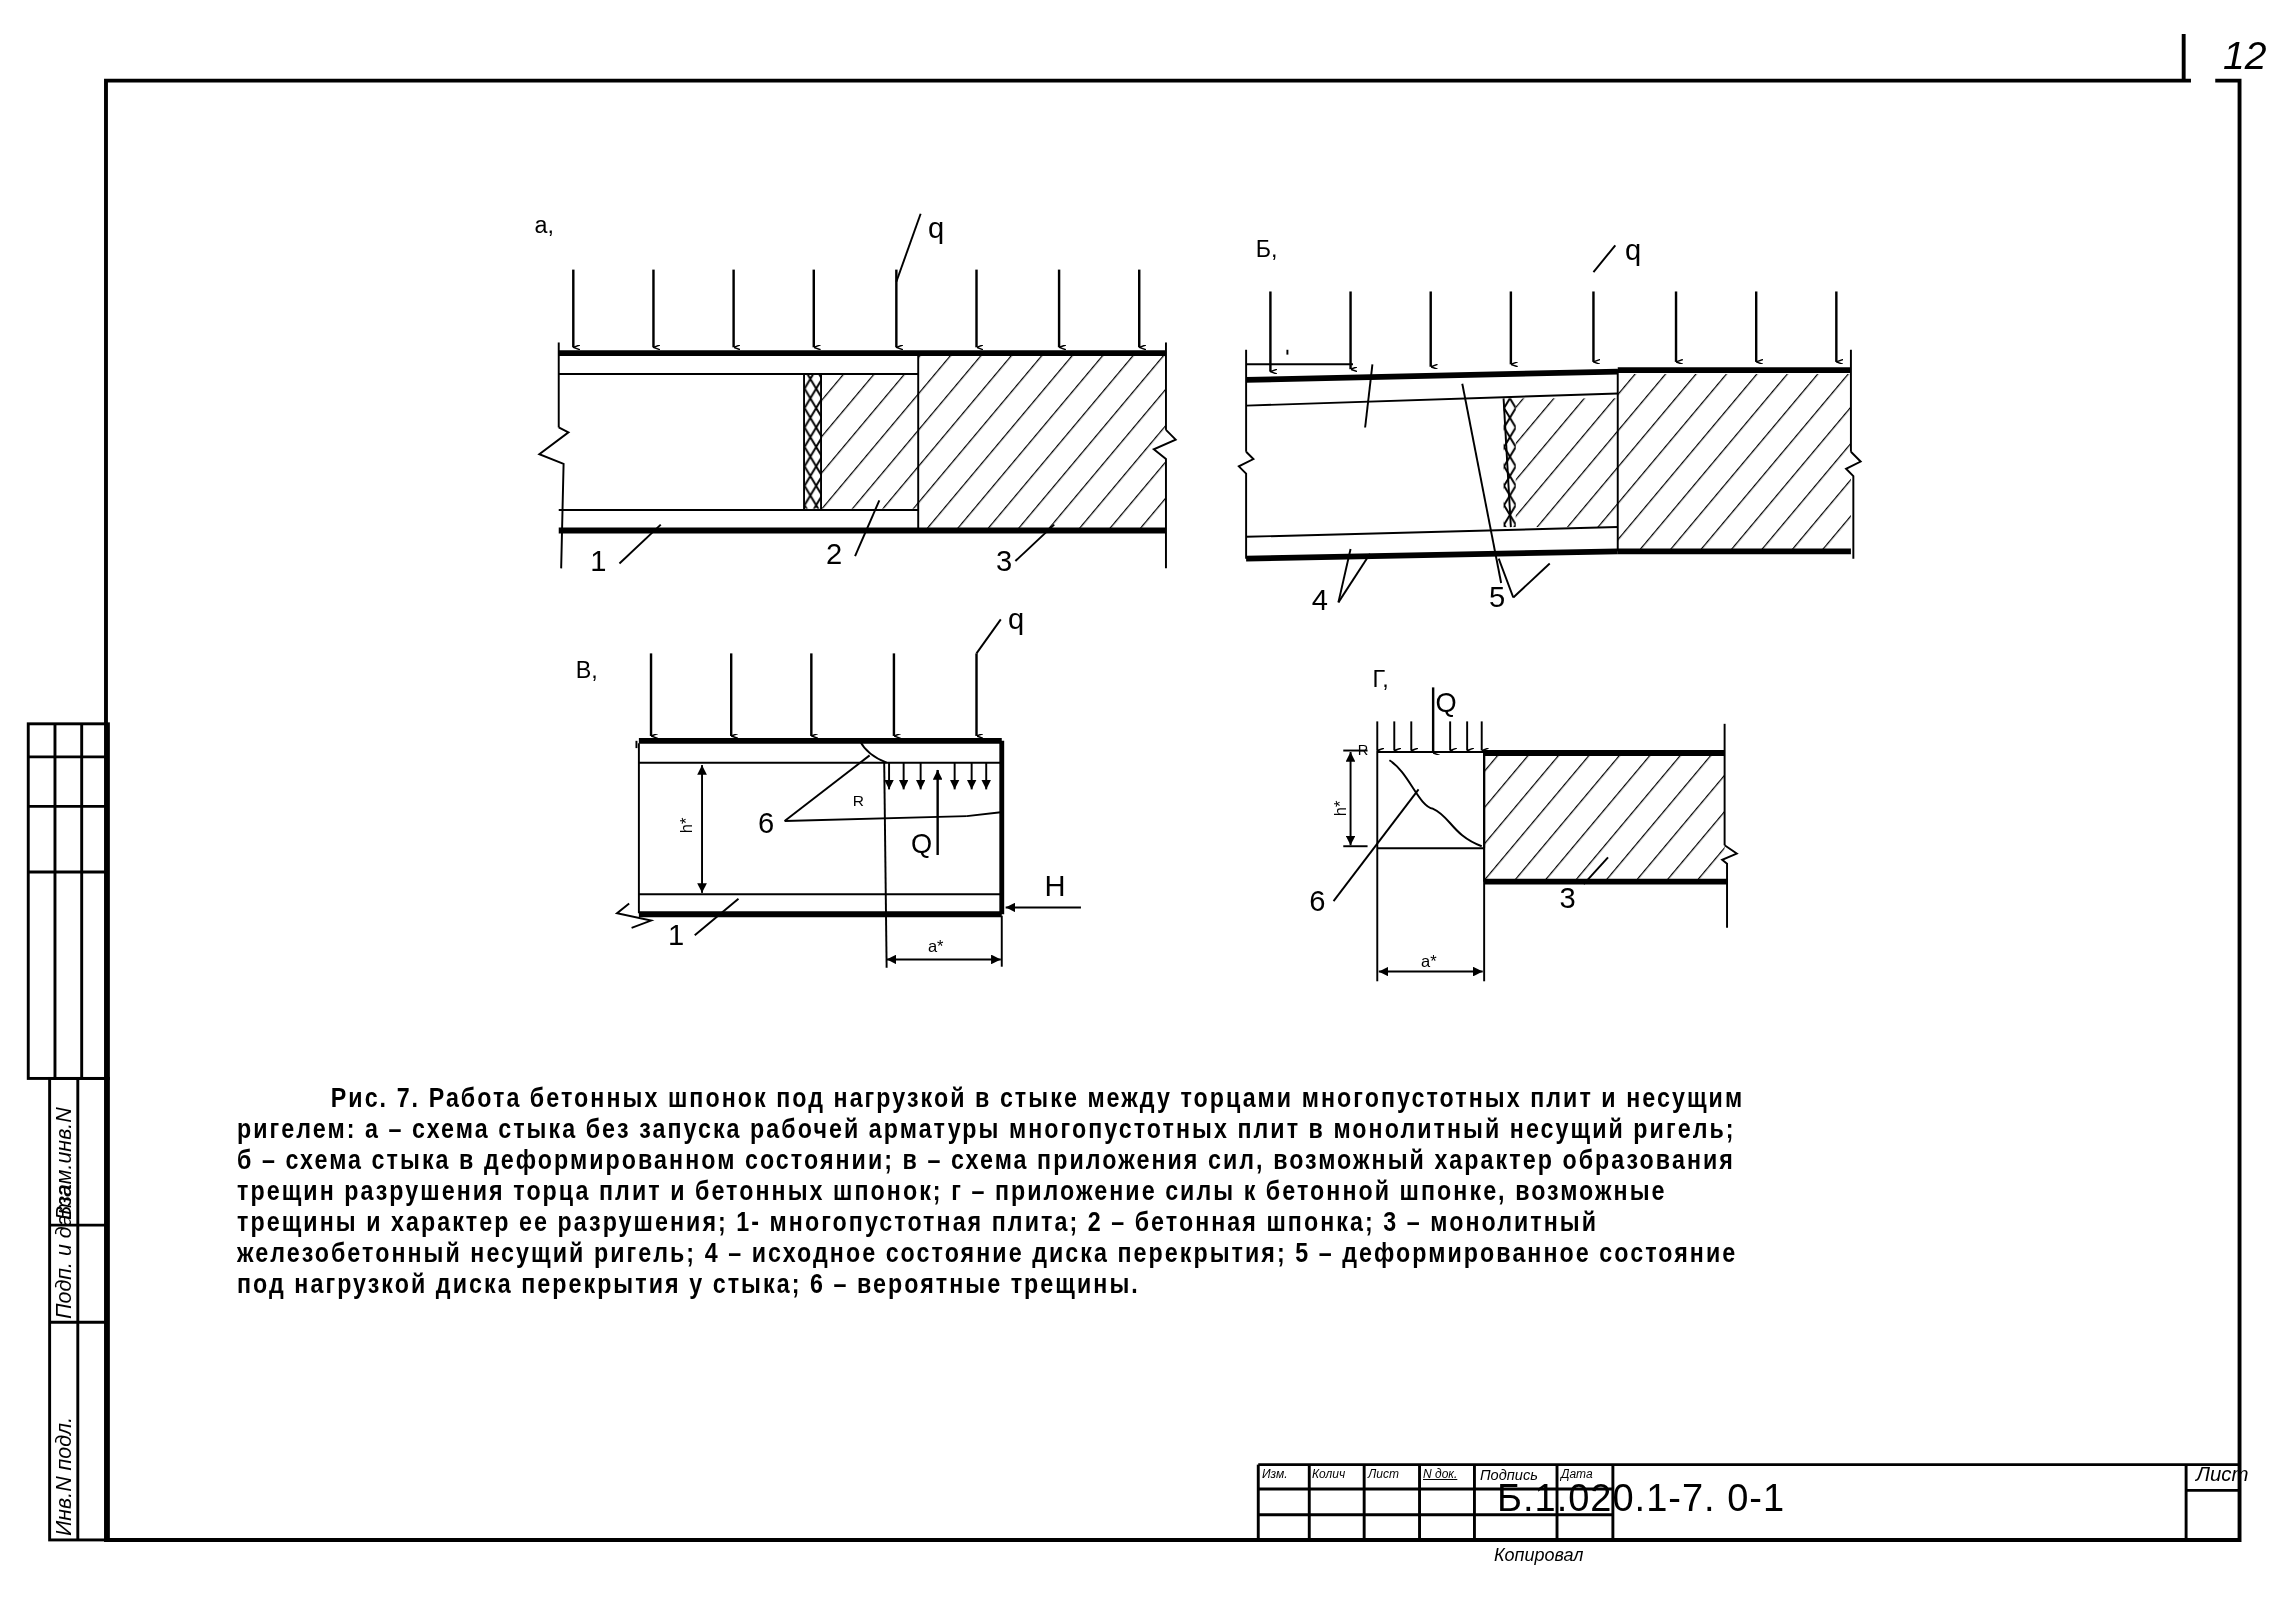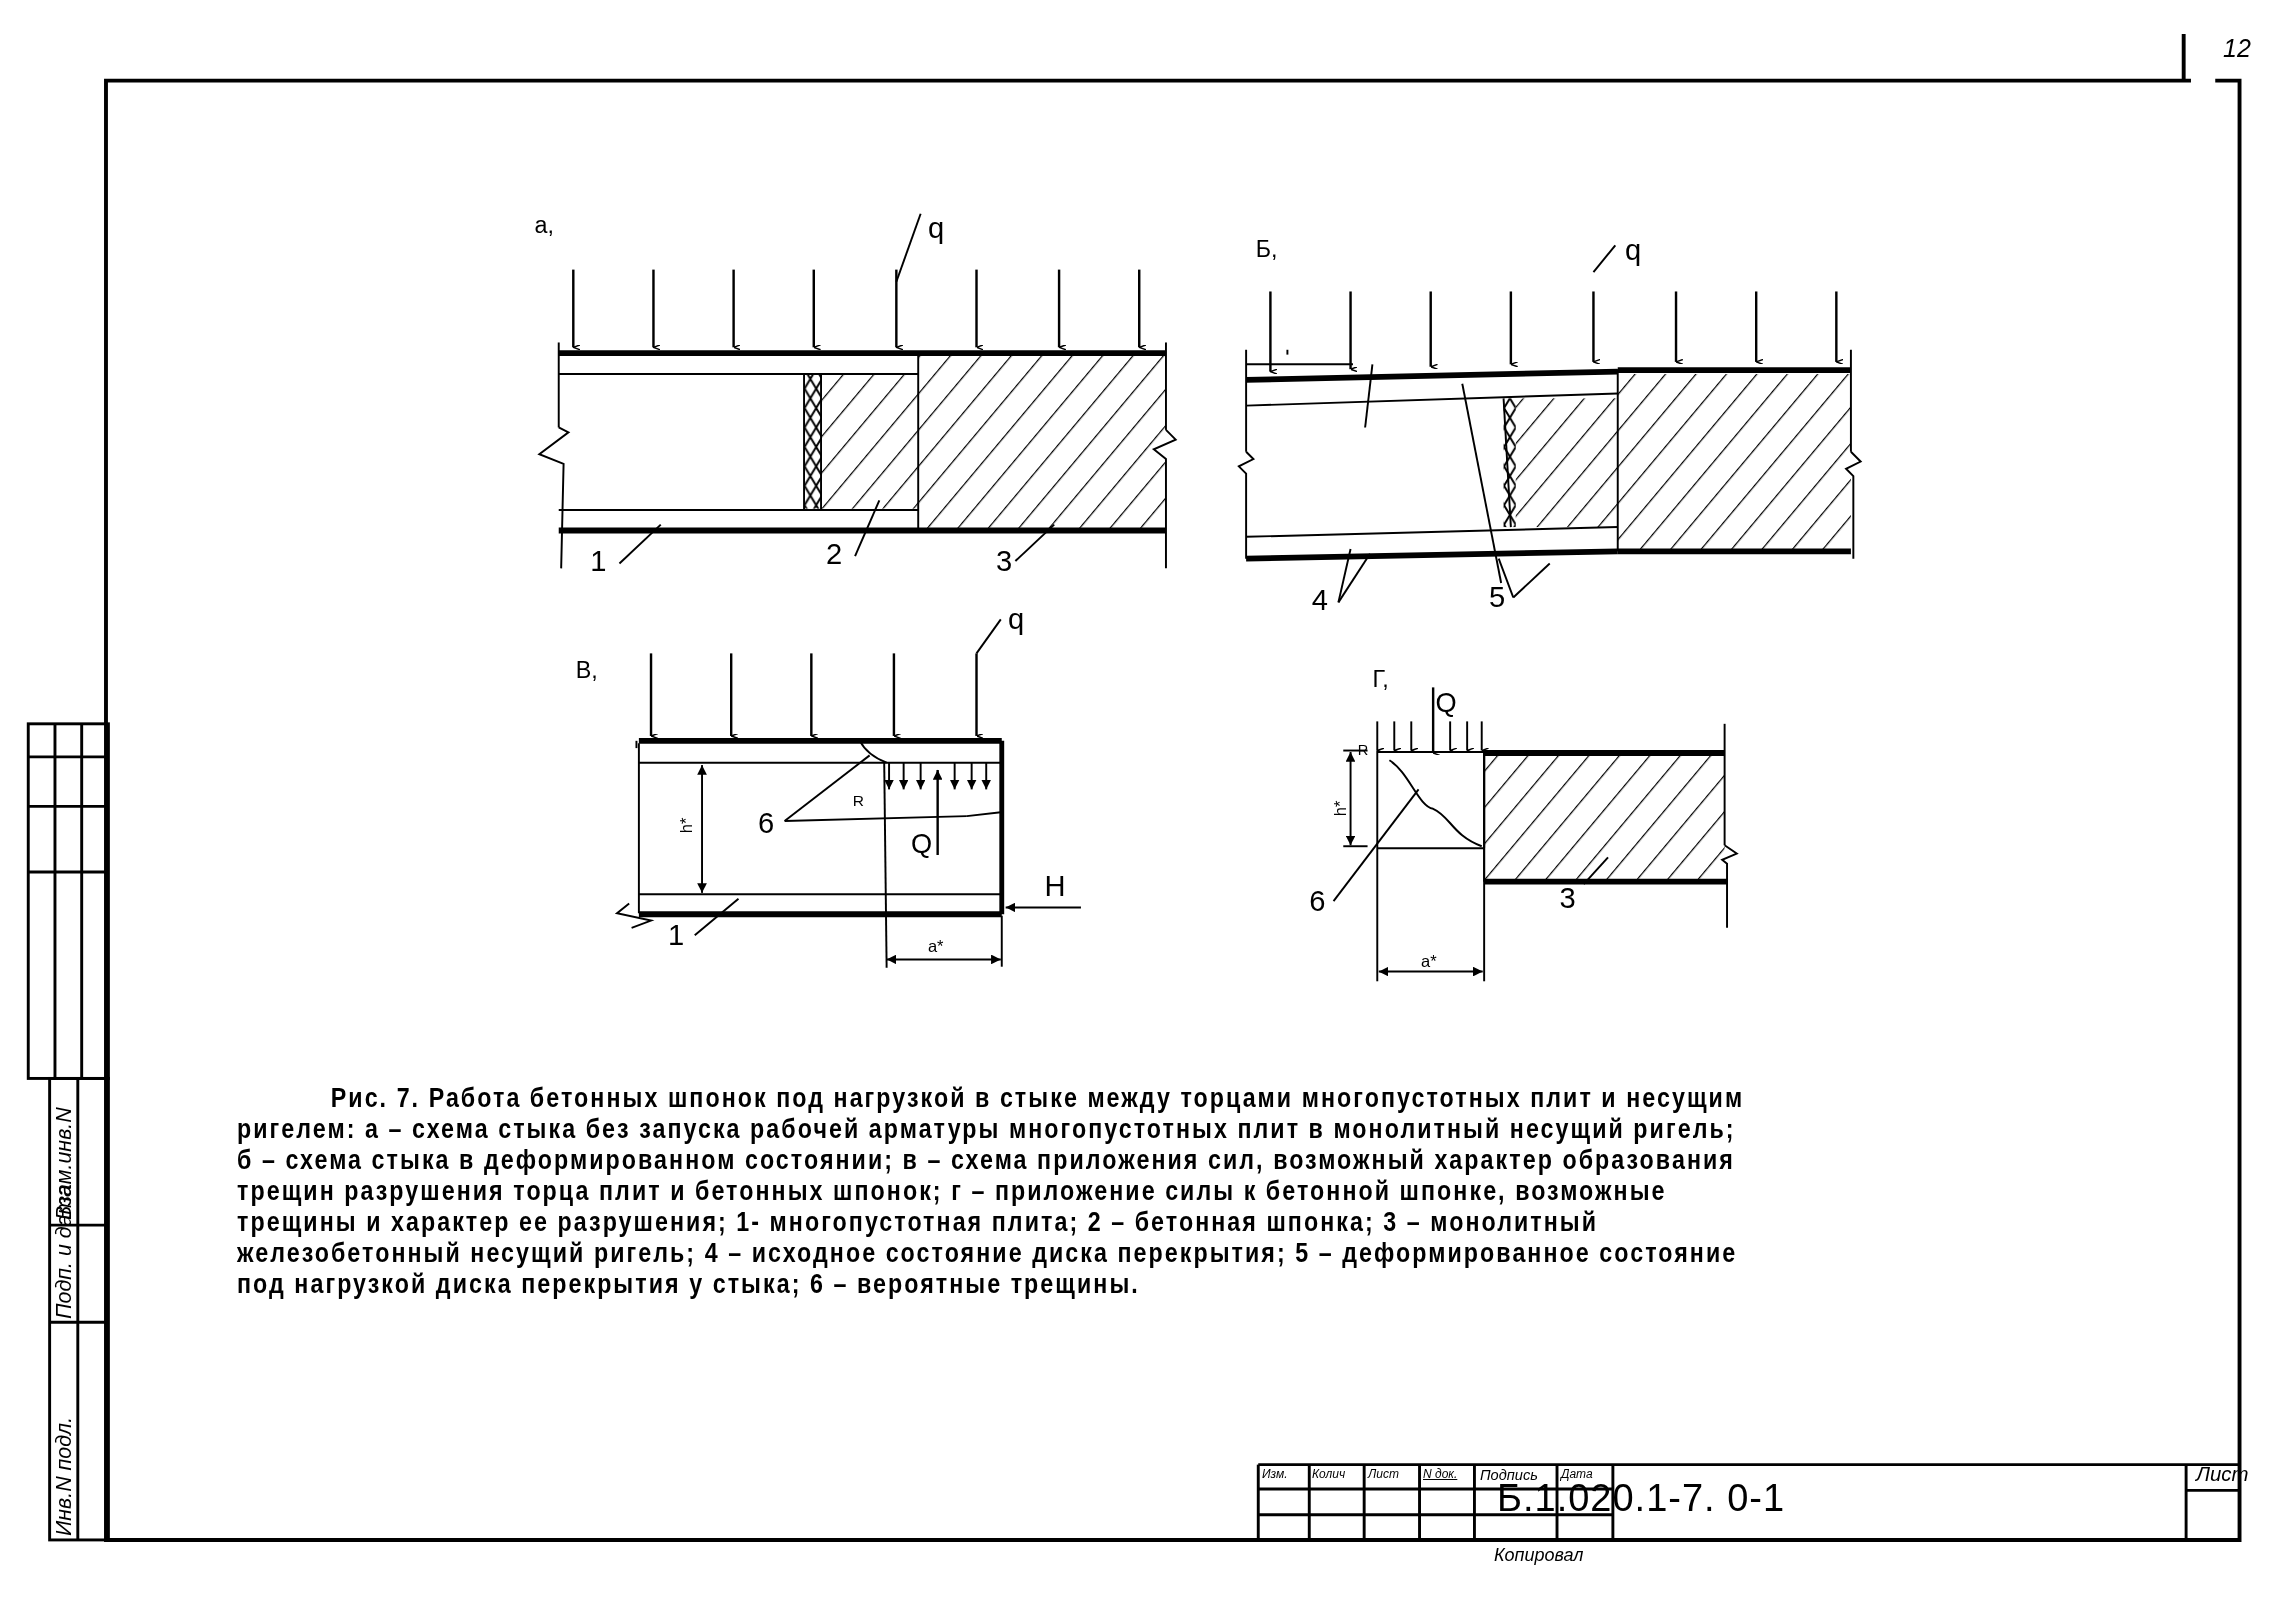--- a/index.html
+++ b/index.html
@@ -8,21 +8,21 @@
   .stroke { stroke: #000; fill: none; }
   .lbl { font-family: "Liberation Sans", sans-serif; fill: #000; }
   .caption {
     position: absolute; left: 237px; top: 1083px; width: 1939px;
     font-family: "Liberation Sans", sans-serif; font-size: 27px; font-weight: bold;
     line-height: 31px; text-align: justify; letter-spacing: 2.4px;
     transform: scaleX(0.86); transform-origin: left top;
   }
   .caption .first { text-indent: 109px; }
   .caption p { margin: 0; }
-  .page-num { position: absolute; left: 2223px; top: 34px; font-size: 25px; font-style: italic; font-family: "Liberation Sans", sans-serif; }
+  .page-num { position: absolute; left: 2223px; top: 34px; font-size: 39px; font-style: italic; font-family: "Liberation Sans", sans-serif; }
   .side-label { position: absolute; font-family: "Liberation Sans", sans-serif; font-style: italic; font-size: 21.4px; transform: rotate(-90deg); transform-origin: left top; white-space: nowrap; }
   .tb-head { position: absolute; font-family: "Liberation Sans", sans-serif; font-style: italic; font-size: 12px; white-space: nowrap; }
   .doc-code { position: absolute; left: 1497px; top: 1477px; font-family: "Liberation Sans", sans-serif; font-size: 38px; letter-spacing: 1px; }
   .copied { position: absolute; left: 1494px; top: 1545px; font-family: "Liberation Sans", sans-serif; font-style: italic; font-size: 18px; }
   .sheet-lbl { position: absolute; left: 2196px; top: 1463px; font-family: "Liberation Sans", sans-serif; font-style: italic; font-size: 20.4px; }
 </style>
 </head>
 <body>
 
 <svg class="sheet" width="2295" height="1606" viewBox="0 0 4724 3306" xmlns="http://www.w3.org/2000/svg">

